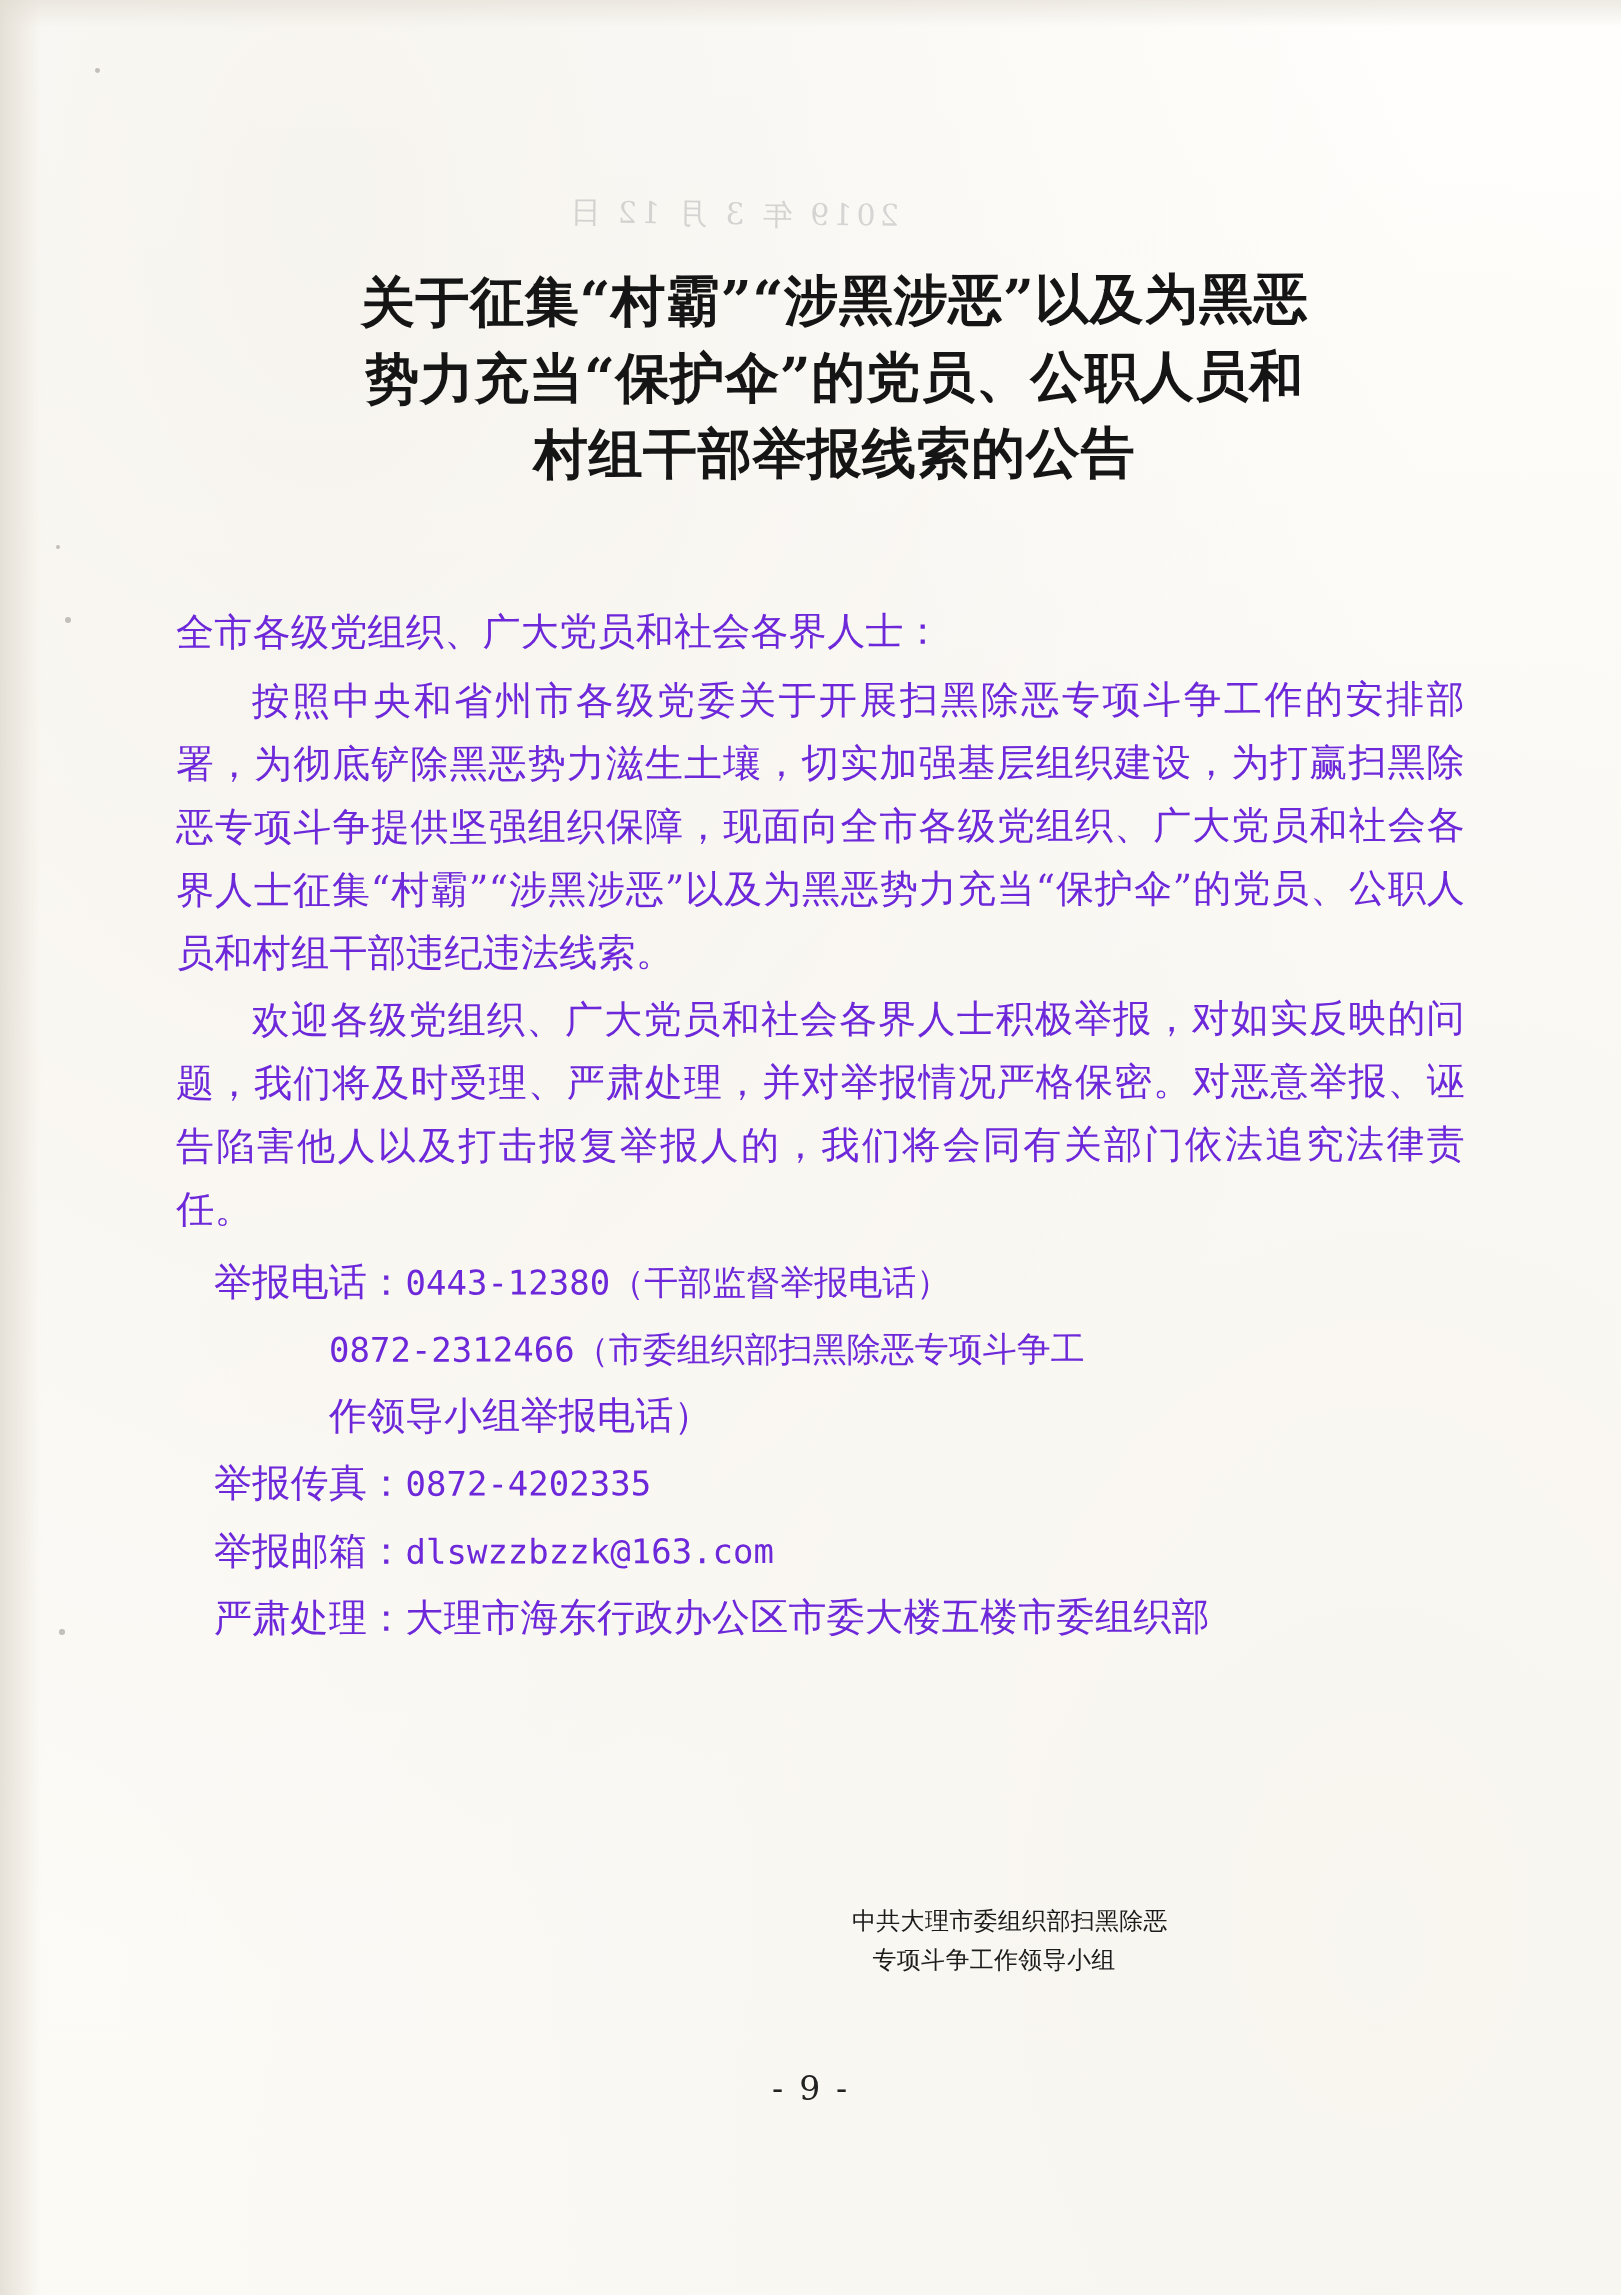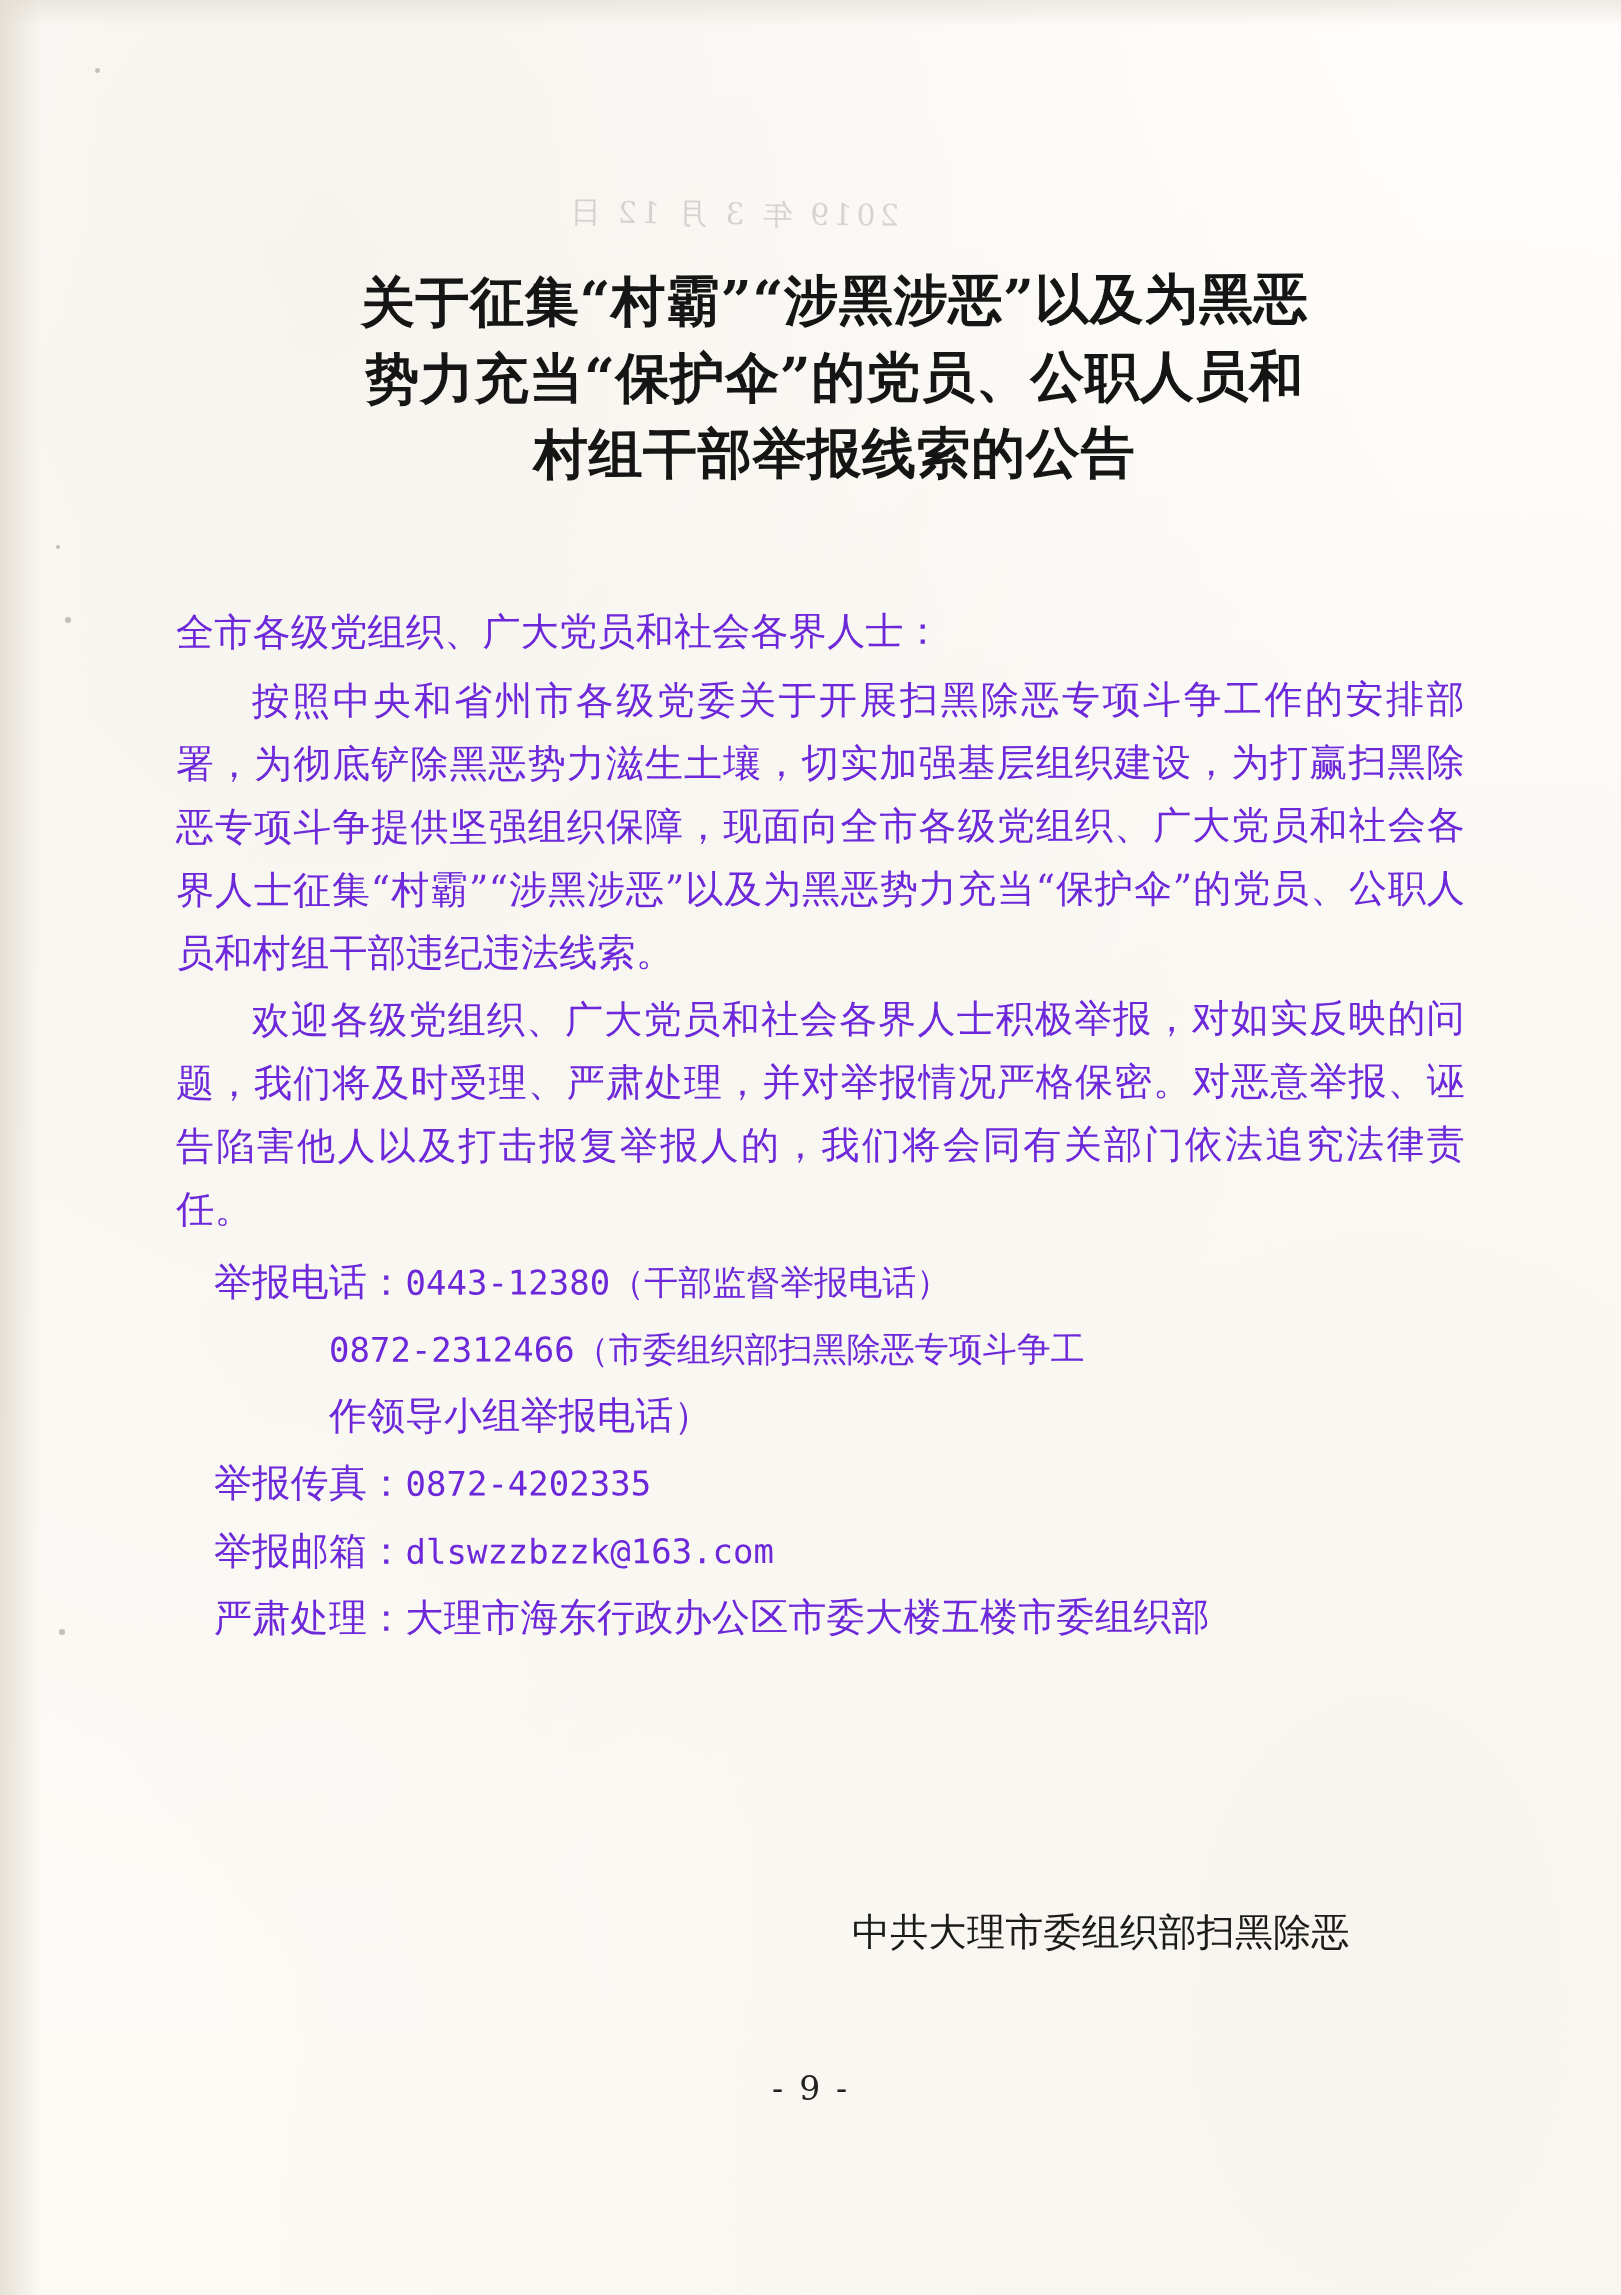--- a/index.html
+++ b/index.html
@@ -129,21 +129,21 @@
     padding-left: 153px;
     transform: rotate(-0.1deg);
   }
 
   .signature {
     position: absolute;
     left: 852px;
     top: 1902px;
     width: 654px;
     font-family: "DejaVu Serif", "Liberation Serif", serif;
-    font-size: 38px;
+    font-size: 24px;
     line-height: 1.62;
     color: #1b1b1b;
     letter-spacing: 0.3px;
   }
   .signature .sline { display: block; white-space: nowrap; }
   .signature .sline.s2 { padding-left: 20.5px; }
 
   .page-number {
     position: absolute;
     left: 0;
@@ -209,18 +209,19 @@
           <span class="label">举报邮箱：</span><span class="mono">dlswzzbzzk@163.com</span>
         </div>
         <div class="contact-row">
           <span class="label">严肃处理：</span><span>大理市海东行政办公区市委大楼五楼市委组织部</span>
         </div>
       </div>
     </div>
 
     <div class="signature">
       <span class="sline s1">中共大理市委组织部扫黑除恶</span>
+      <span class="sline s2">专项斗争工作领导小组</span>
     </div>
 
     <div class="page-number">- 9 -</div>
   </div>
 </div>
 
 
 </body></html>

